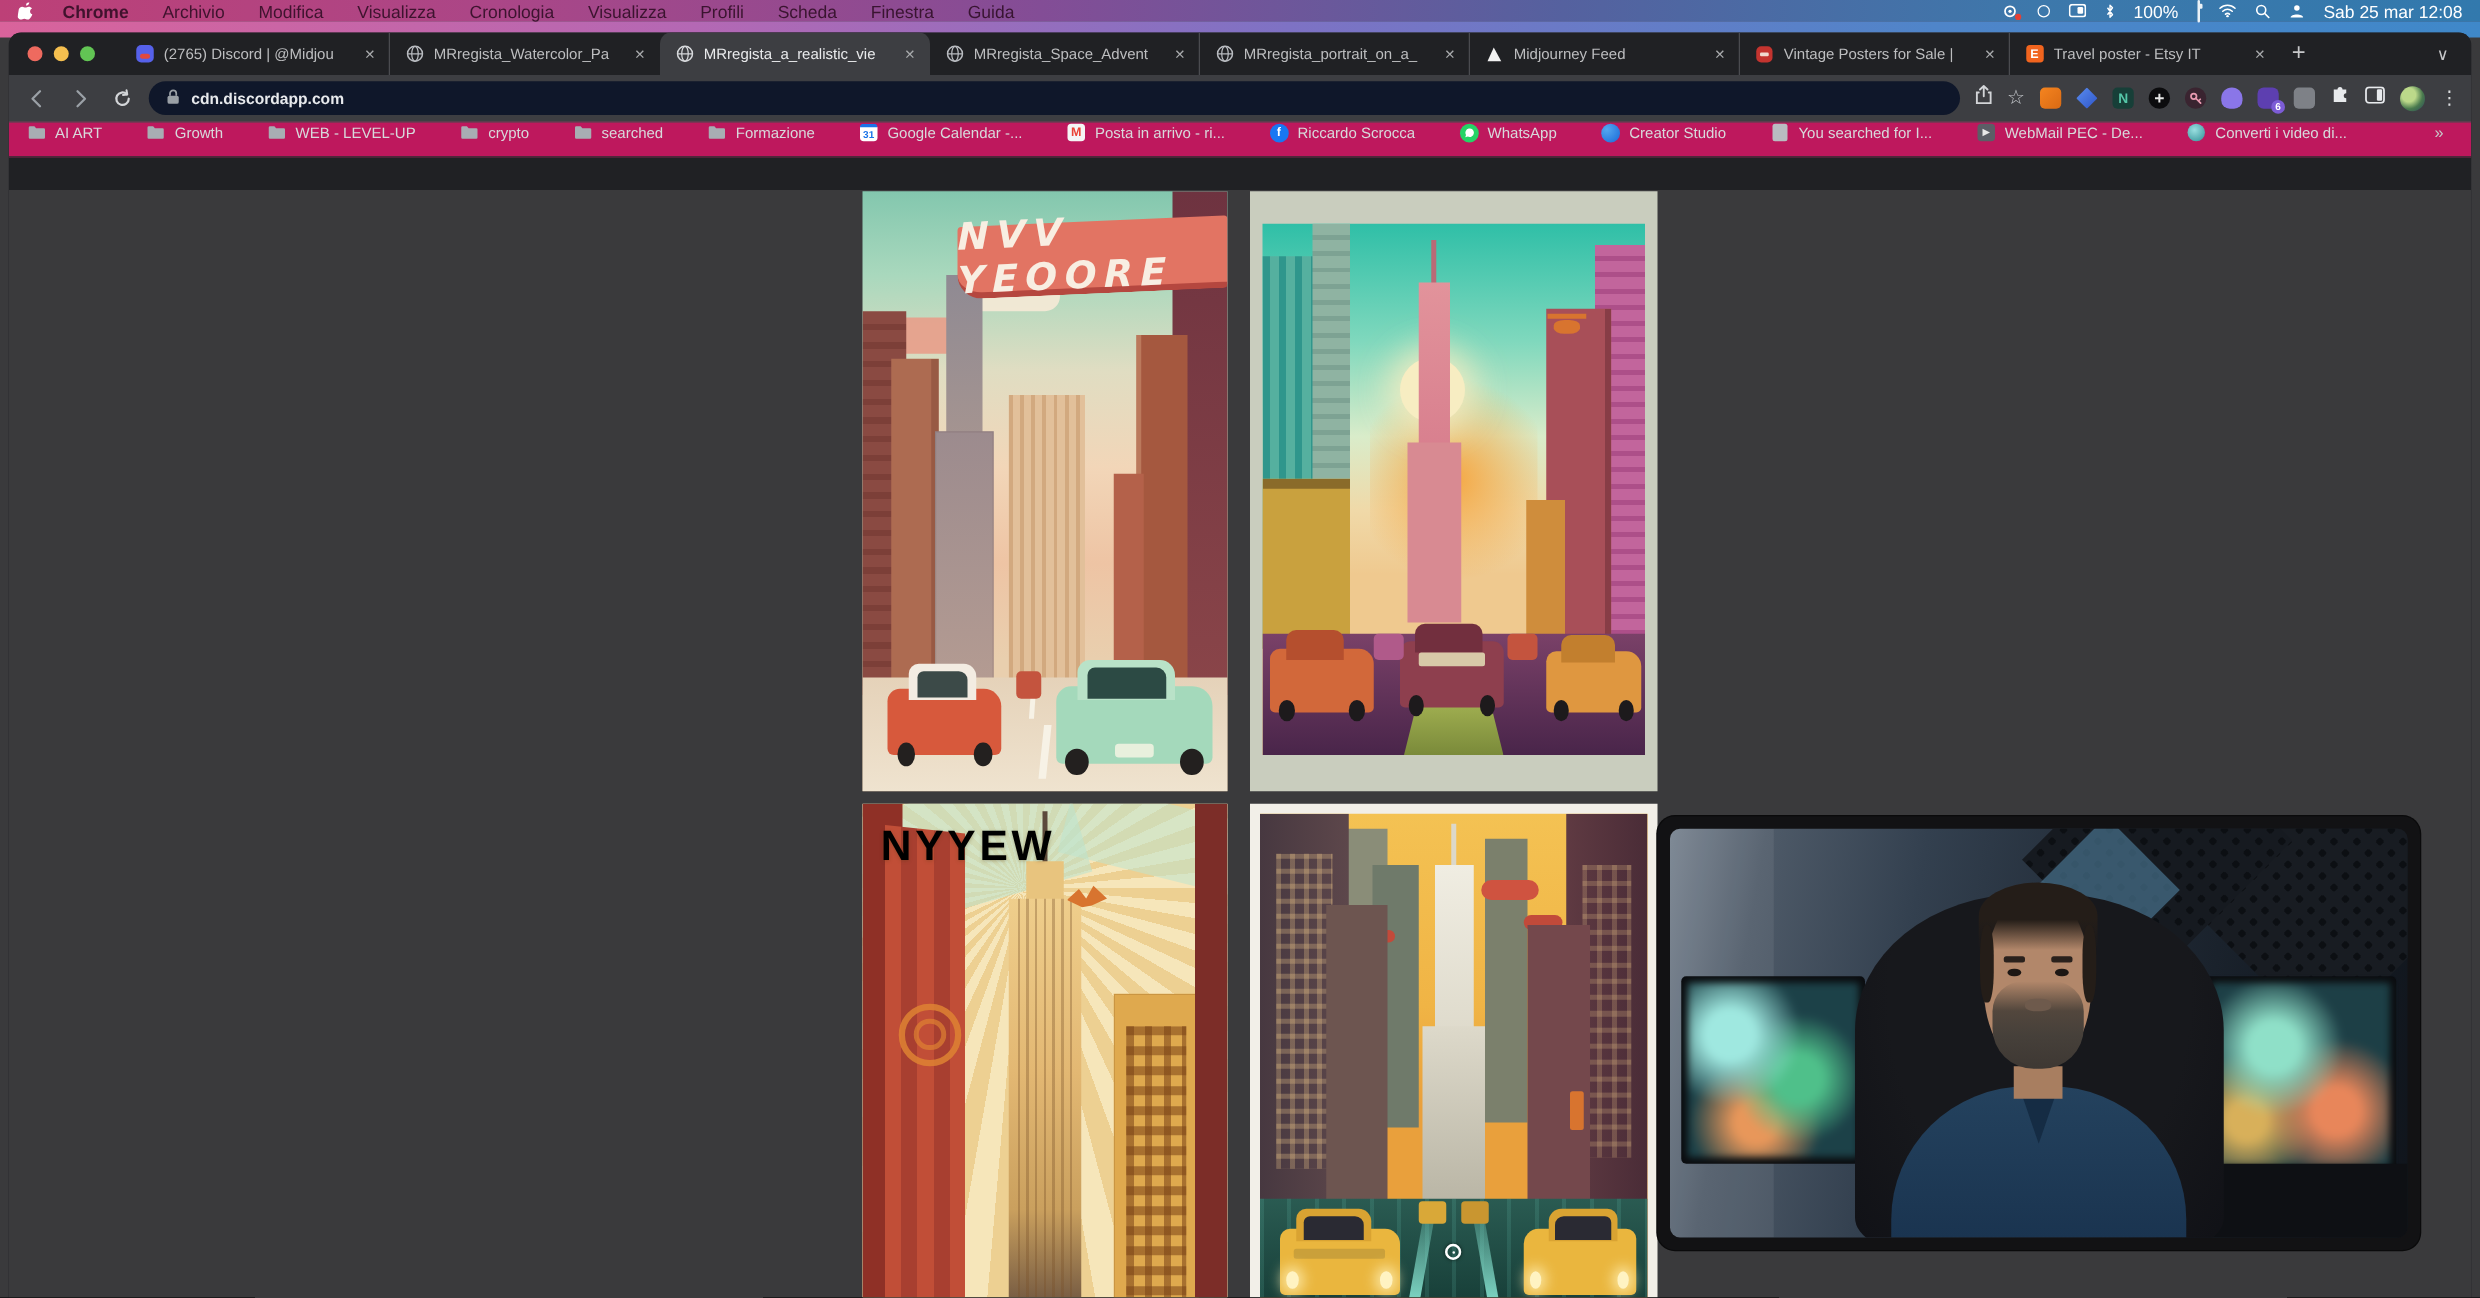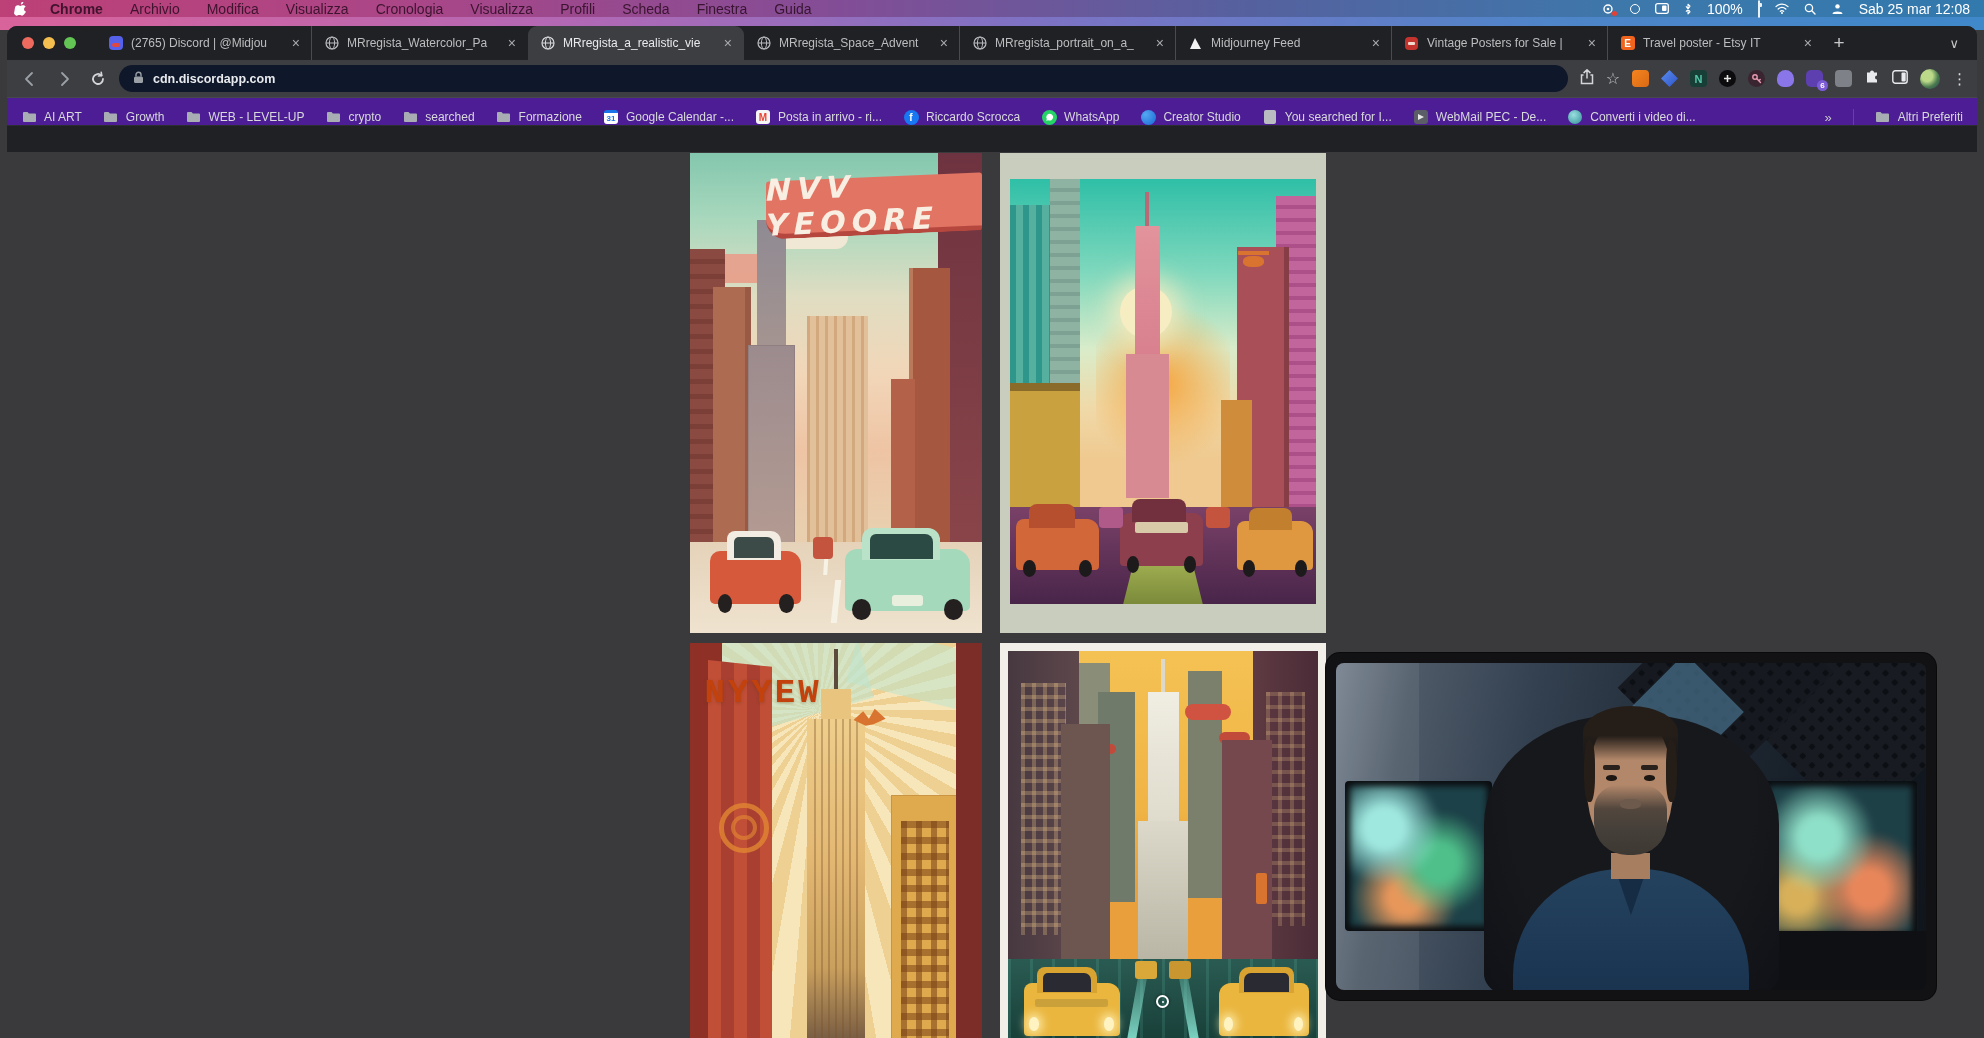--- a/index.html
+++ b/index.html
@@ -60,21 +60,21 @@
   .urlbar .path { flex:1; min-width:0; white-space:nowrap; overflow:hidden; }
   .toolbar-icons { display:flex; align-items:center; gap:12px; padding-left:4px; }
   .ext { width:17px; height:17px; border-radius:4px; position:relative; display:flex; align-items:center; justify-content:center; font-size:11px; font-weight:700; color:#fff; }
   .ext-badge { position:absolute; right:-5px; bottom:-4px; min-width:11px; height:11px; border-radius:6px; background:#7c5cd6; color:#fff;
     font-size:8px; font-weight:700; display:flex; align-items:center; justify-content:center; padding:0 2px; }
   .star-glyph { color:#c3c6ca; font-size:16px; line-height:1; }
   .dots-glyph { color:#dcdee0; font-size:15px; line-height:1; }
   .avatar-circle { width:20px; height:20px; border-radius:50%; background:radial-gradient(circle at 35% 35%, #bcd98a 0 30%, #4a7a4e 60%, #27425c 100%); }
 
   
-  .bookmarksbar { display:flex; align-items:flex-end; height:29px; background:#4c1d95; padding:0 14px; gap:21px;
+  .bookmarksbar { display:flex; align-items:flex-start; height:29px; background:#be185d; padding:0 14px; gap:35px;
     font-size:12px; color:#d8d9db; border-top:1px solid #47484c; border-bottom:1px solid #2c2d30; }
   .bm { display:flex; align-items:center; gap:7px; white-space:nowrap; }
   .bm-fav { width:16px; height:16px; display:flex; align-items:center; justify-content:center; flex:0 0 auto; }
   .fav-cal { width:14px; height:14px; border-radius:3px; background:#fff; color:#1a73e8; font-size:8px; font-weight:700; display:flex; align-items:center; justify-content:center; border-top:3px solid #1a73e8; }
   .fav-gmail { width:14px; height:14px; border-radius:3px; background:#f5f5f5; color:#ea4335; font-size:10px; font-weight:700; display:flex; align-items:center; justify-content:center; }
   .fav-fb { width:15px; height:15px; border-radius:50%; background:#1877f2; color:#fff; font-size:10px; font-weight:700; display:flex; align-items:center; justify-content:center; }
   .fav-wa { width:15px; height:15px; border-radius:50%; background:#25d366; display:flex; align-items:center; justify-content:center; }
   .fav-meta { width:15px; height:15px; border-radius:50%; background:radial-gradient(circle at 30% 30%, #54a8f0, #1868d8); }
   .fav-page { width:12px; height:14px; background:#b9bcc1; border-radius:2px; }
   .fav-dark { width:14px; height:14px; border-radius:3px; background:#5b5e66; position:relative; }
@@ -84,22 +84,22 @@
   .bm-sep { width:1px; height:16px; background:#55565a; }
   .bm-chevrons { color:#c7c8ca; font-size:13px; }
 
   
   .content { position:absolute; top:126px; left:0; right:0; bottom:0; background:#3a3a3c; }
   .poster { position:absolute; overflow:hidden; }
   .poster .abs { position:absolute; }
 
   .p1-banner { display:flex; align-items:center; justify-content:center; color:#f8eee2; font-weight:700; font-style:italic;
     font-size:30px; letter-spacing:6px; font-family:"DejaVu Sans", sans-serif; }
-  .p3-title { color:#c2410c; font-weight:700; font-size:34px; letter-spacing:3px; text-shadow:0 1px 3px rgba(90,60,20,.35);
-    font-family:Liberation Mono, monospace;margin-top:16px; }
+  .p3-title { color:#000000; font-weight:700; font-size:34px; letter-spacing:3px; text-shadow:0 1px 3px rgba(90,60,20,.35);
+    font-family:Liberation Sans, sans-serif; }
 
   
   .cam { position:absolute; left:1326px; top:653px; width:610px; height:347px; background:#121214;
     border-radius:14px; padding:10px; box-shadow:0 0 0 1px #0a0a0b; z-index:40; }
   .cam-video { position:relative; width:100%; height:100%; border-radius:8px; overflow:hidden;
     background:linear-gradient(100deg,#76818e 0%,#4e5a68 12%,#33404f 32%,#222c38 55%,#161d26 78%,#10151c 100%); }
   .cam-video .abs { position:absolute; }
 
   
   .cursor-ring { position:absolute; left:1156px; top:995px; width:13px; height:13px; border:2px solid #fff;

